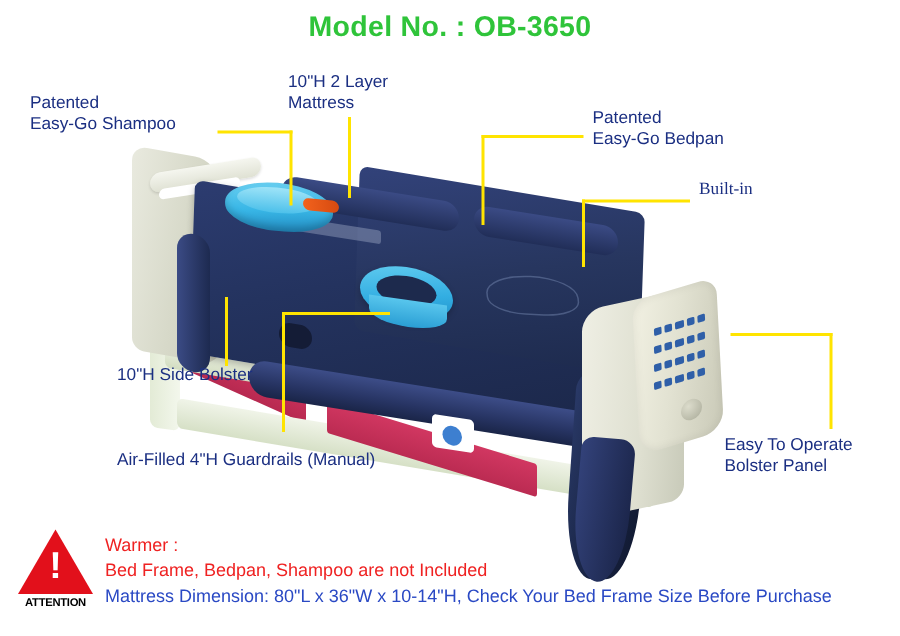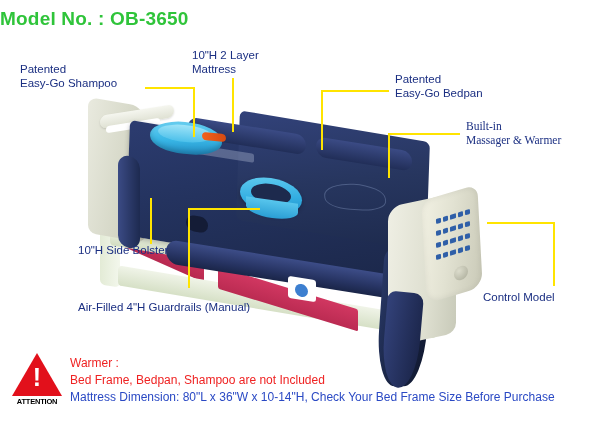--- a/index.html
+++ b/index.html
@@ -14,21 +14,21 @@
     height:424px;
     background:#ffffff;
     overflow:hidden;
   }
 
   
   #title{
     position:absolute;
     left:0; top:8px;
     width:600px;
-    text-align:left;
+    text-align:center;
     font-size:19px;
     font-weight:bold;
     color:#2fc43a;
     letter-spacing:0.2px;
   }
 
   
   .callout{
     position:absolute;
     color:#1b2f82;
@@ -471,33 +471,33 @@
     <div>Mattress</div>
   </div>
 
   <div class="callout" style="left:395px; top:72px;">
     <div>Patented</div>
     <div>Easy-Go Bedpan</div>
   </div>
 
   <div class="callout" style="left:466px; top:119px;font-family:Liberation Serif, serif;">
     <div>Built-in</div>
-    <div>Massager &amp; Warmer</div>
   </div>
 
   <div class="callout" style="left:78px; top:243px;">
     <div>10"H Side Bolster</div>
   </div>
 
   <div class="callout" style="left:78px; top:300px;">
     <div>Air-Filled 4"H Guardrails (Manual)</div>
   </div>
 
   <div class="callout" style="left:483px; top:290px;">
-    <div>Control Model</div>
+    <div>Easy To Operate</div>
+    <div>Bolster Panel</div>
   </div>
 
   <div id="remark">
     <div id="attention">
       <div class="tri"></div>
       <div id="attention-label">ATTENTION</div>
     </div>
     <div class="remark-line r-red" id="rl0">Warmer :</div>
     <div class="remark-line r-red" id="rl1">Bed Frame, Bedpan, Shampoo are not Included</div>
     <div class="remark-line r-blue" id="rl2">Mattress Dimension: 80"L x 36"W x 10-14"H, Check Your Bed Frame Size Before Purchase</div>

